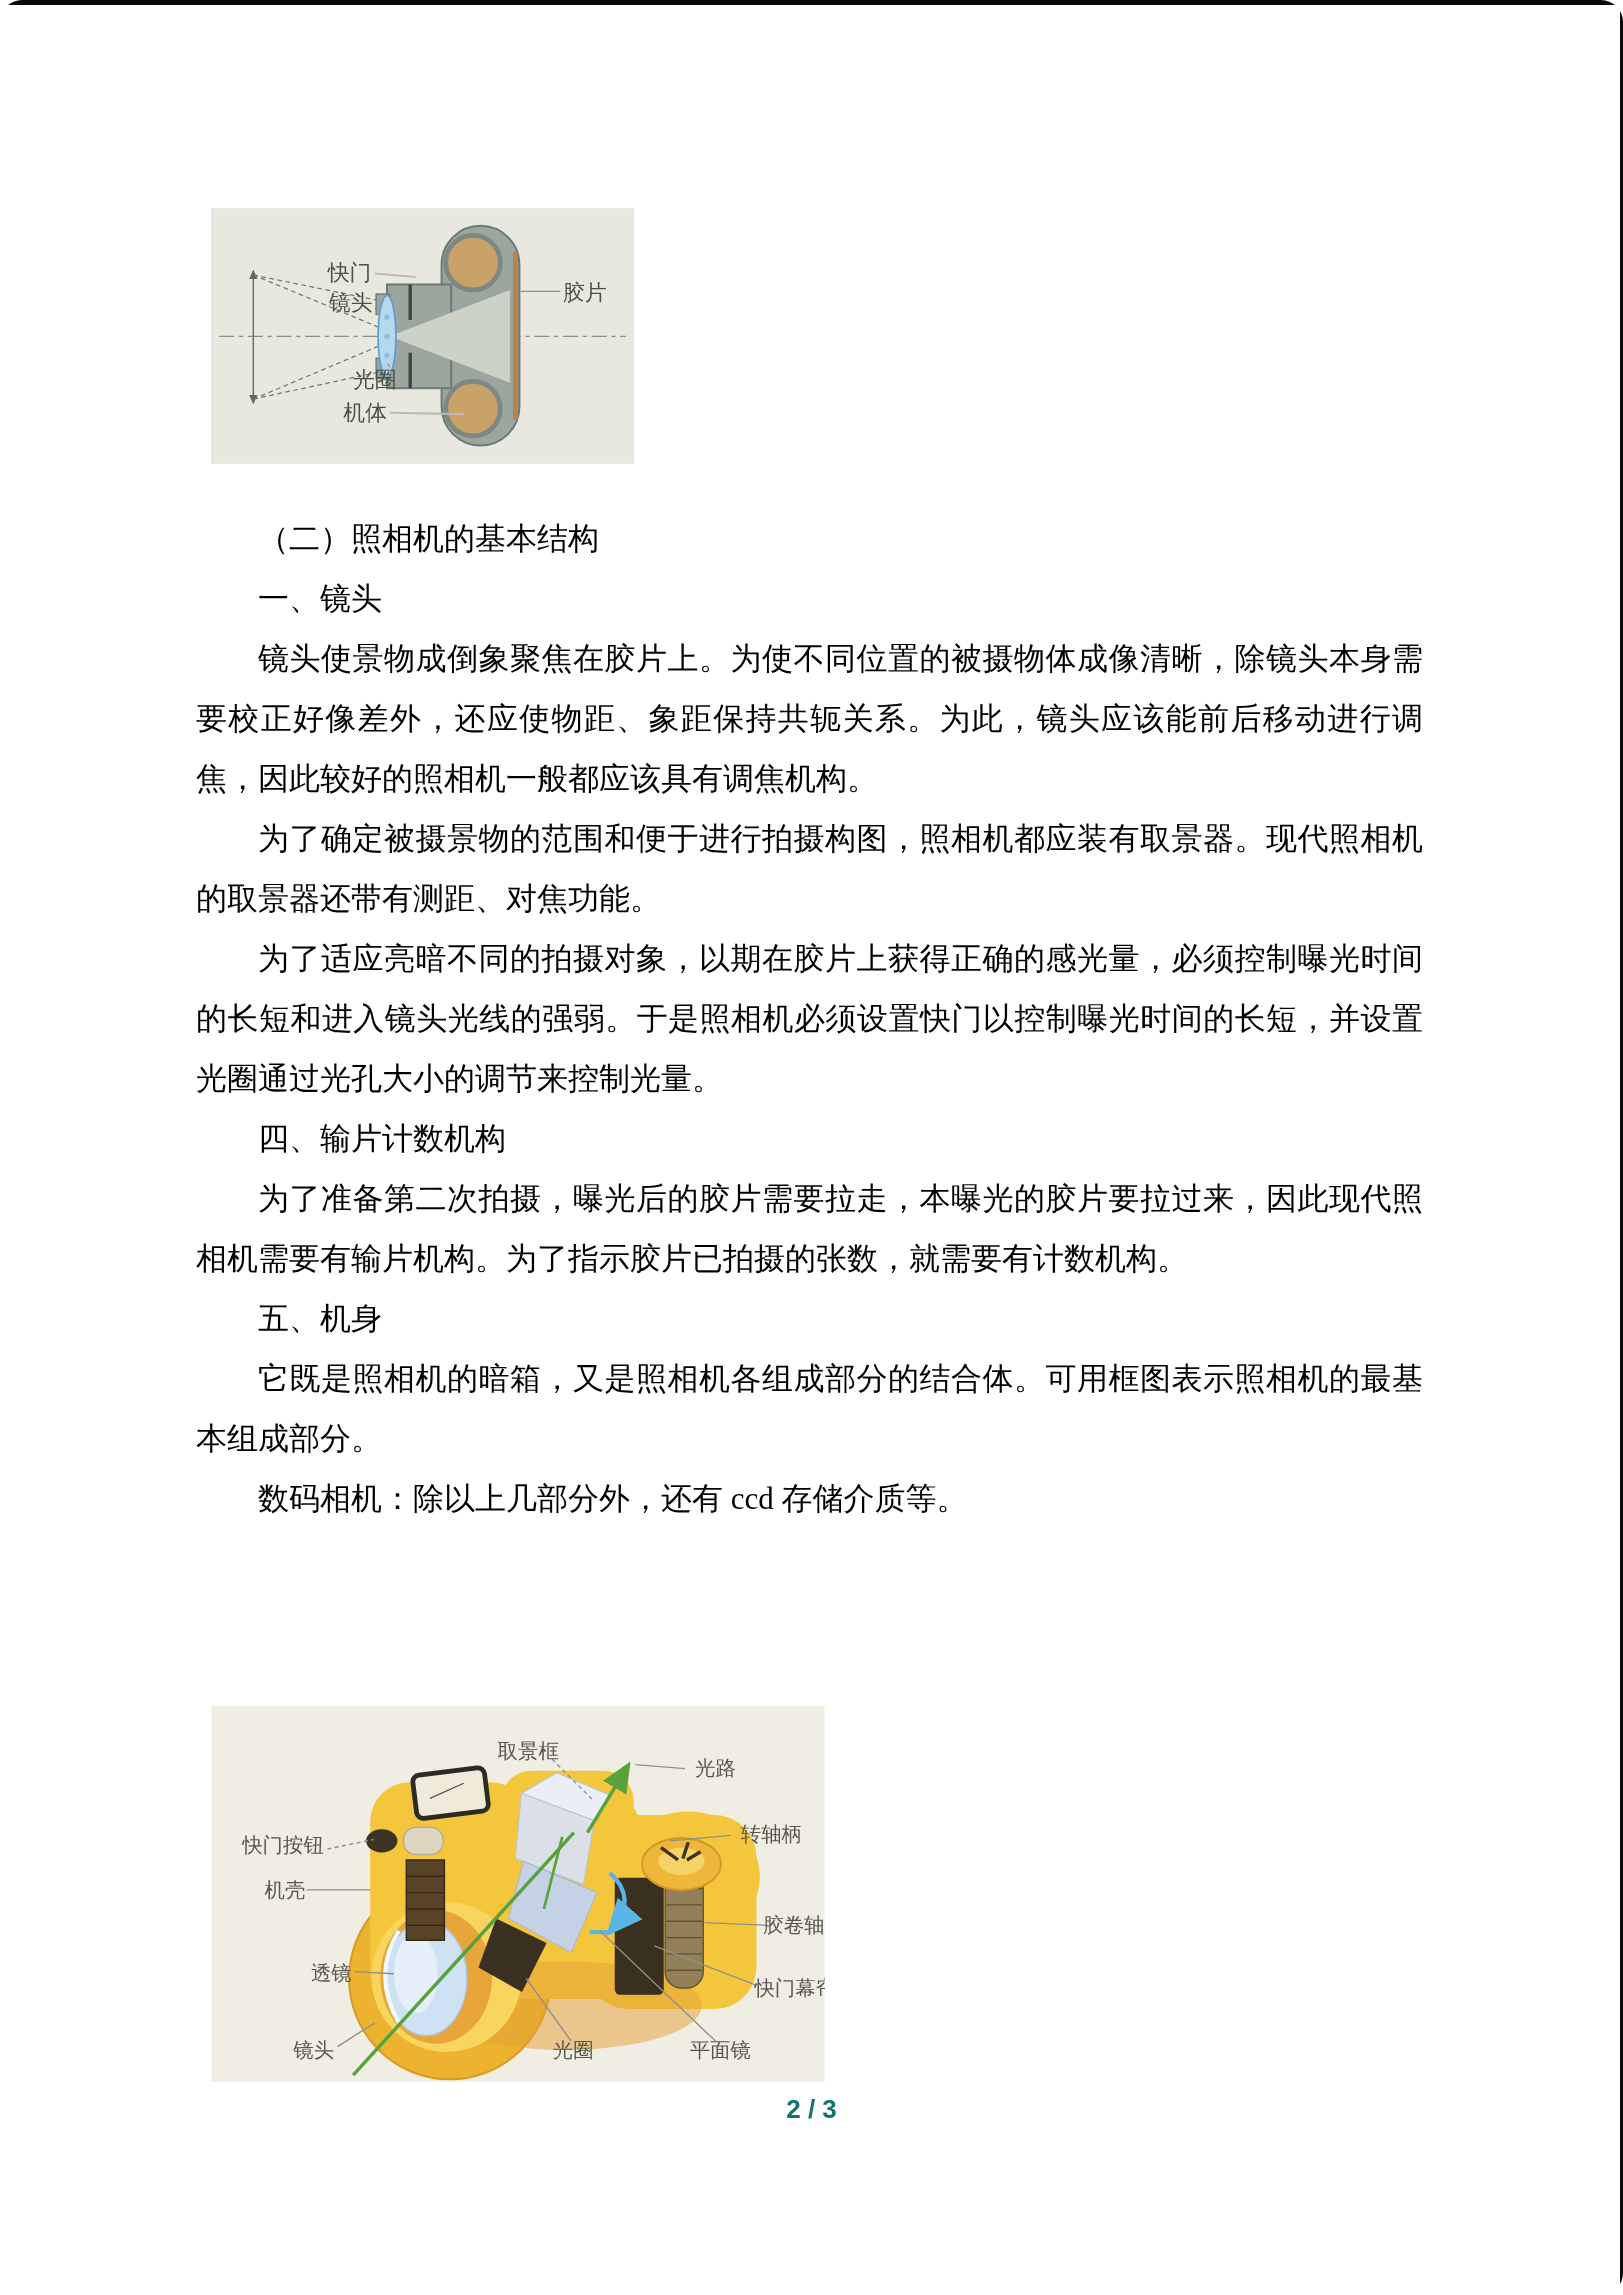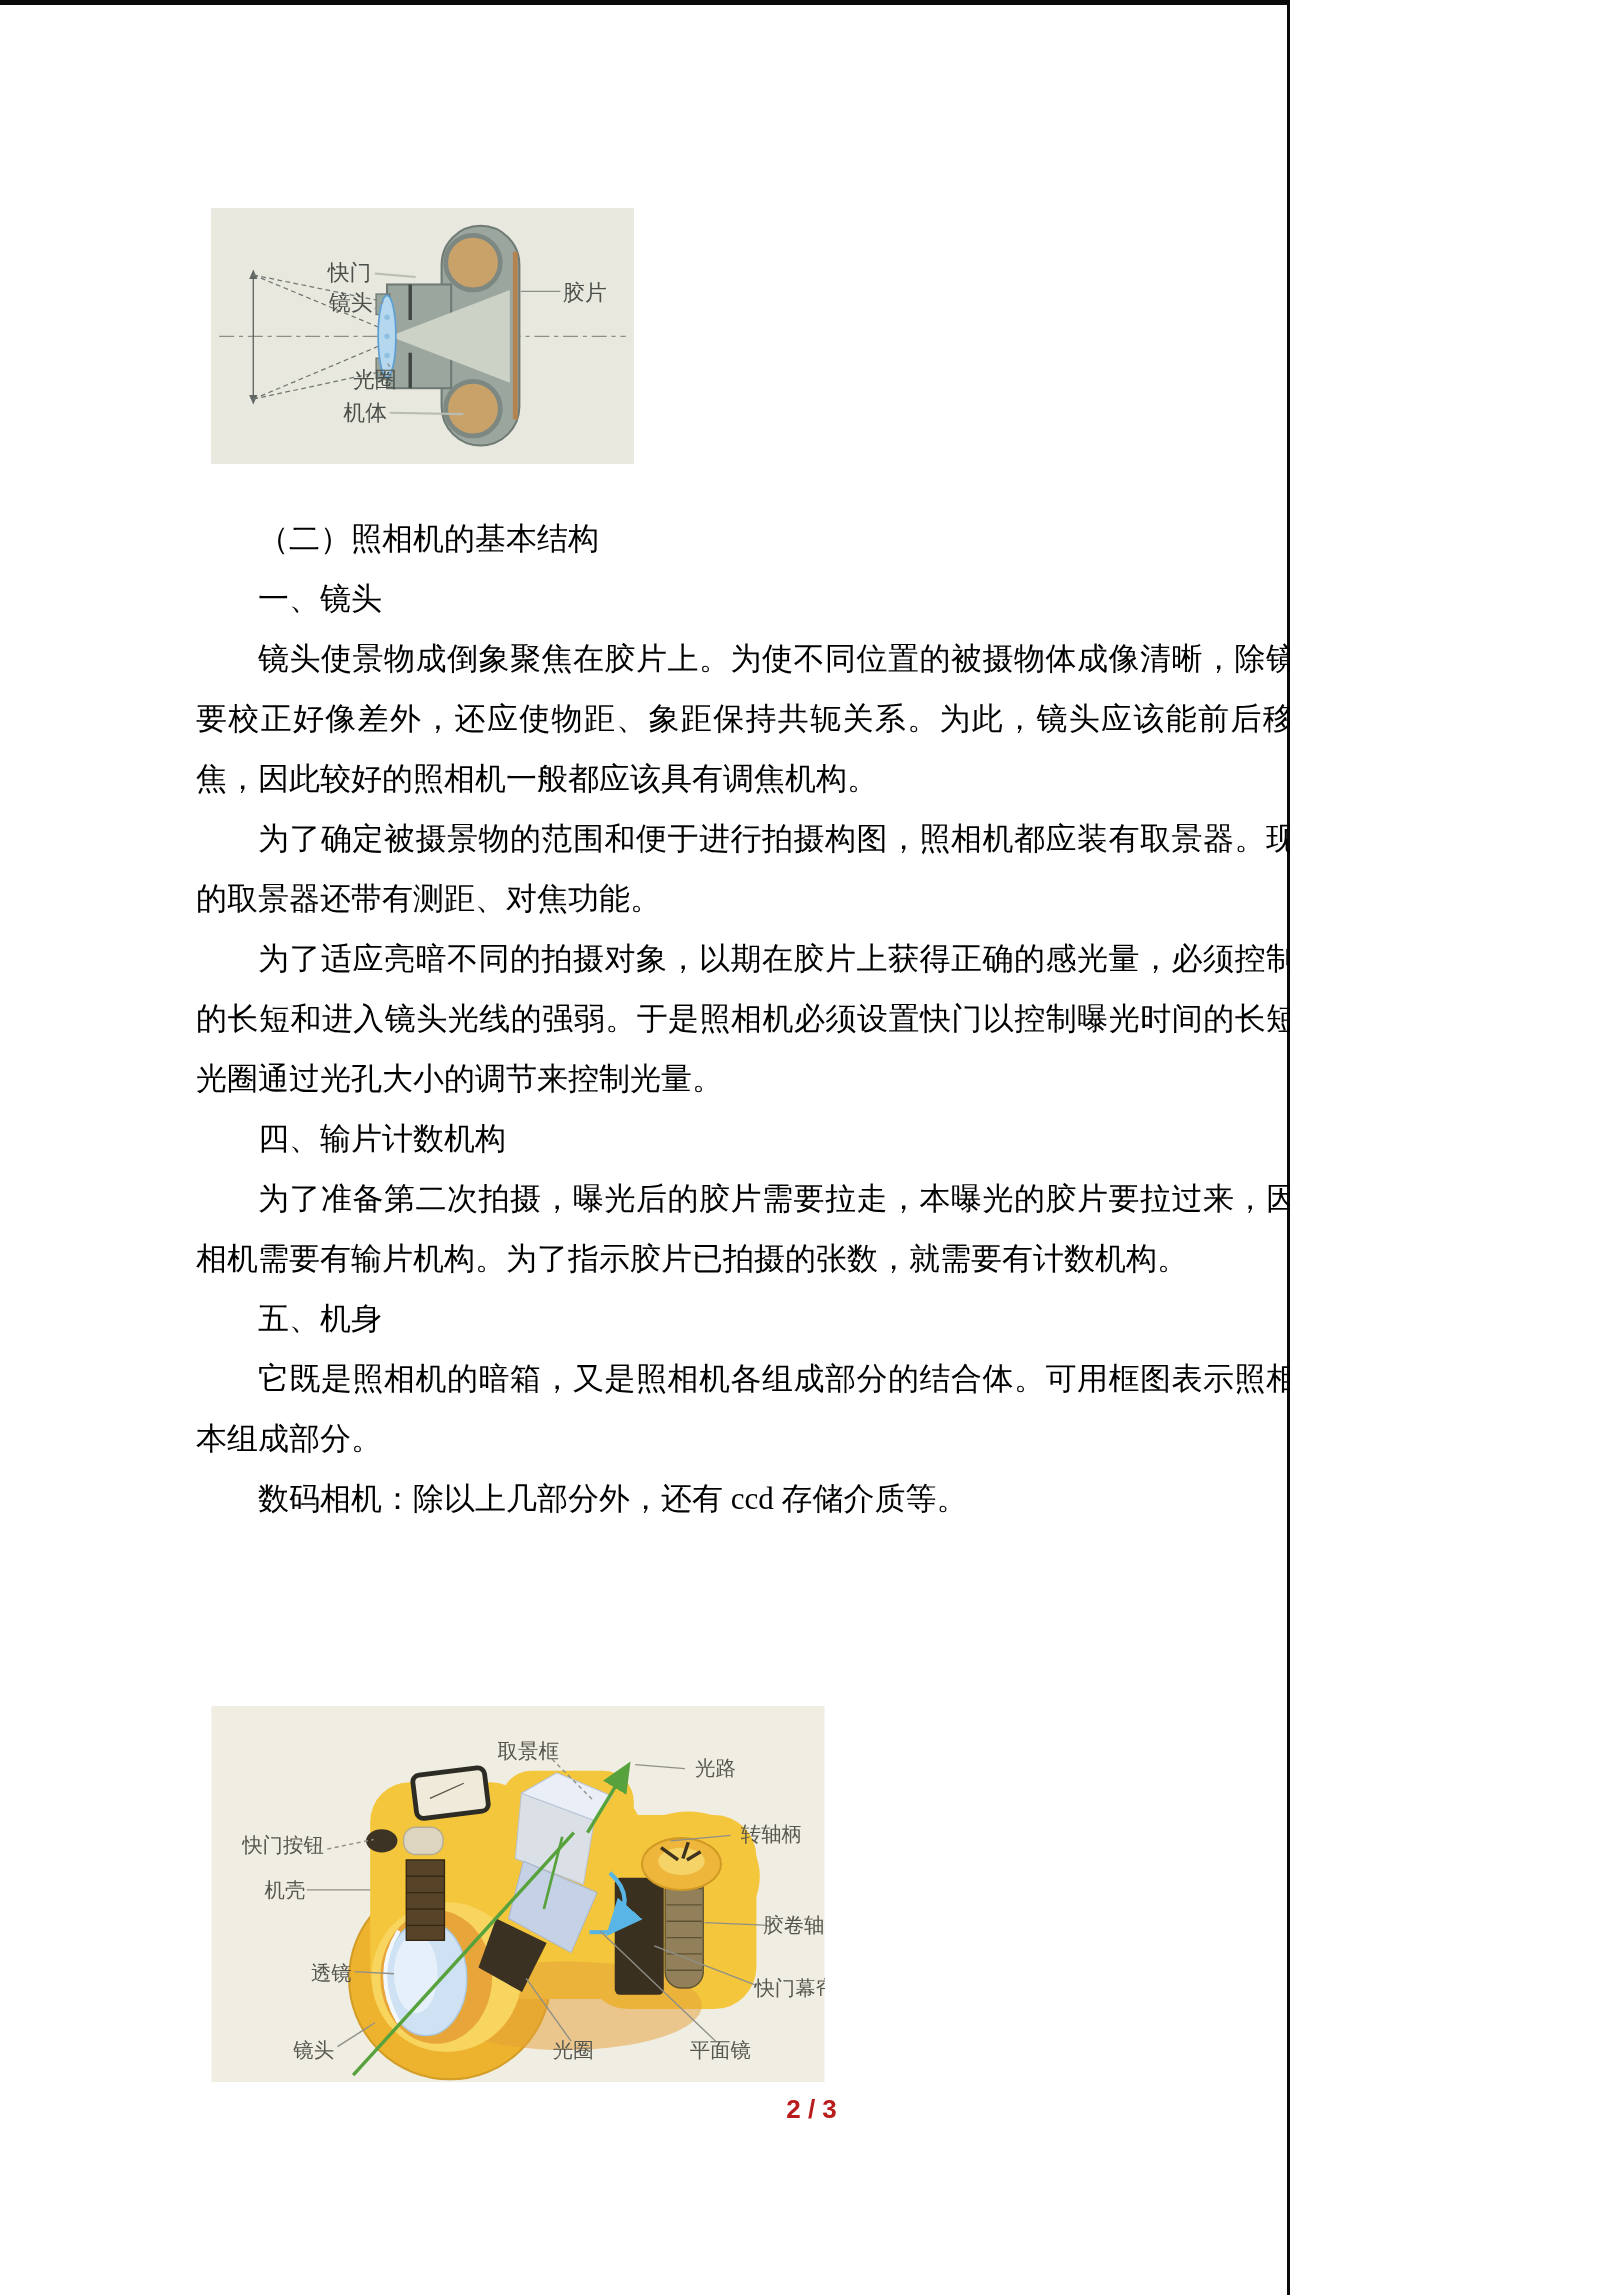--- a/index.html
+++ b/index.html
@@ -1,43 +1,44 @@
 <!DOCTYPE html>
 <html style="font-size:11px"><head>
 <meta charset="utf-8">
 <style>
   html,body{margin:0;padding:0;background:#fff;}
   .page{
     position:relative;
-    width:1290px;height:2295px;
+    width:1623px;height:2295px;
     background:#ffffff;
     font-family:"Liberation Serif","DejaVu Serif",serif;
     color:#000;
     overflow:hidden;
+    border-radius:22px;
   }
   .edge-top{position:absolute;left:0;top:0;width:1623px;height:4.8px;background:#0a0a0a;}
   .edge-right{position:absolute;right:0;top:0;width:2.7px;height:2295px;background:#0a0a0a;}
 
   .fig1{position:absolute;left:211px;top:208px;width:423px;height:256px;margin:0;}
   .fig2{position:absolute;left:211px;top:1706px;width:614px;height:376px;margin:0;}
   .fig1 svg,.fig2 svg{display:block;width:100%;height:100%;}
 
   .textblock{
     position:absolute;left:196px;top:509px;width:1227px;
     font-size:31px;line-height:60px;text-align:justify;
     letter-spacing:0;
   }
   .textblock p{margin:0;text-indent:2em;}
   .textblock p.heading{font-weight:normal;}
 
   .page-number{
     position:absolute;left:0;top:2094px;width:1623px;
     text-align:center;
     font-family:"Liberation Sans","DejaVu Sans",sans-serif;
-    font-weight:bold;font-size:26px;color:#b91c1c;
+    font-weight:bold;font-size:26px;color:#0f766e;
   }
   .fig-label{font-family:"Liberation Serif","DejaVu Serif",serif;}
 </style>
 </head>
 <body>
 
 <div class="page">
   <div class="edge-top"></div>
   <div class="edge-right"></div>
 

